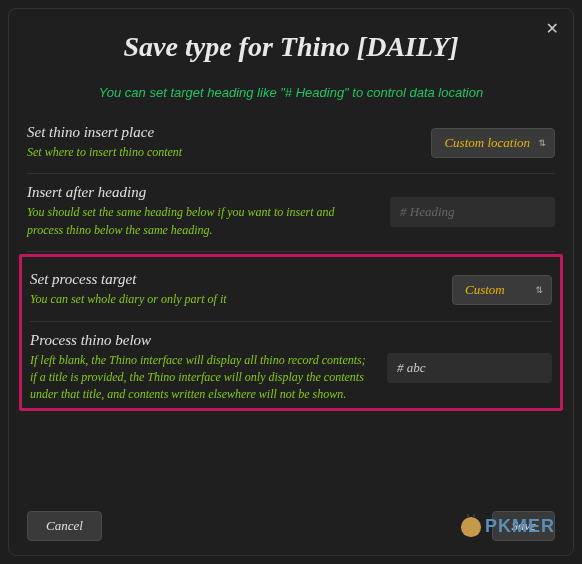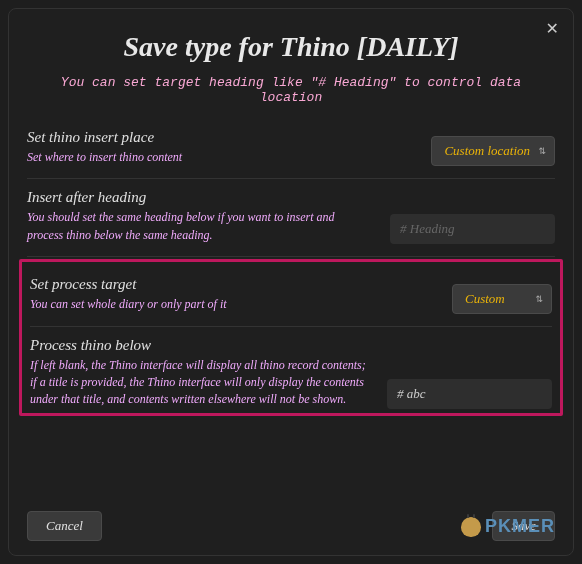--- a/index.html
+++ b/index.html
@@ -37,50 +37,50 @@
   }
   .title {
     font-size: 28px;
     font-weight: 700;
     color: #e8e8e8;
     font-style: italic;
     font-family: Georgia, serif;
   }
   .subtitle {
     font-size: 13px;
-    color: #f9a8d4;
-    margin-top: 12px;
-    font-style: italic;
-    font-family: Liberation Mono, monospace;
+    color: #22c55e;
+    margin-top: 22px;
+    font-style: italic;
+    font-family: Liberation Sans, sans-serif;
   }
   .content {
     flex: 1;
     padding: 0 18px;
     overflow: hidden;
   }
   .row {
     display: flex;
     justify-content: space-between;
-    align-items: flex-end;
+    align-items: center;
     padding: 10px 0 12px;
     border-bottom: 1px solid #333;
     gap: 17px;
   }
   .row:last-child { border-bottom: none; }
   .row-left { flex: 1; min-width: 0; }
   .row-title {
     font-size: 15px;
     color: #e0e0e0;
     font-style: italic;
     font-family: Georgia, serif;
     margin-bottom: 3px;
   }
   .row-desc {
     font-size: 12px;
-    color: #f0abfc;
+    color: #84cc16;
     line-height: 1.45;
     font-style: italic;
     font-family: Georgia, serif;
   }
   .row-right {
     flex-shrink: 0;
     display: flex;
     align-items: center;
   }
   .select-btn {

